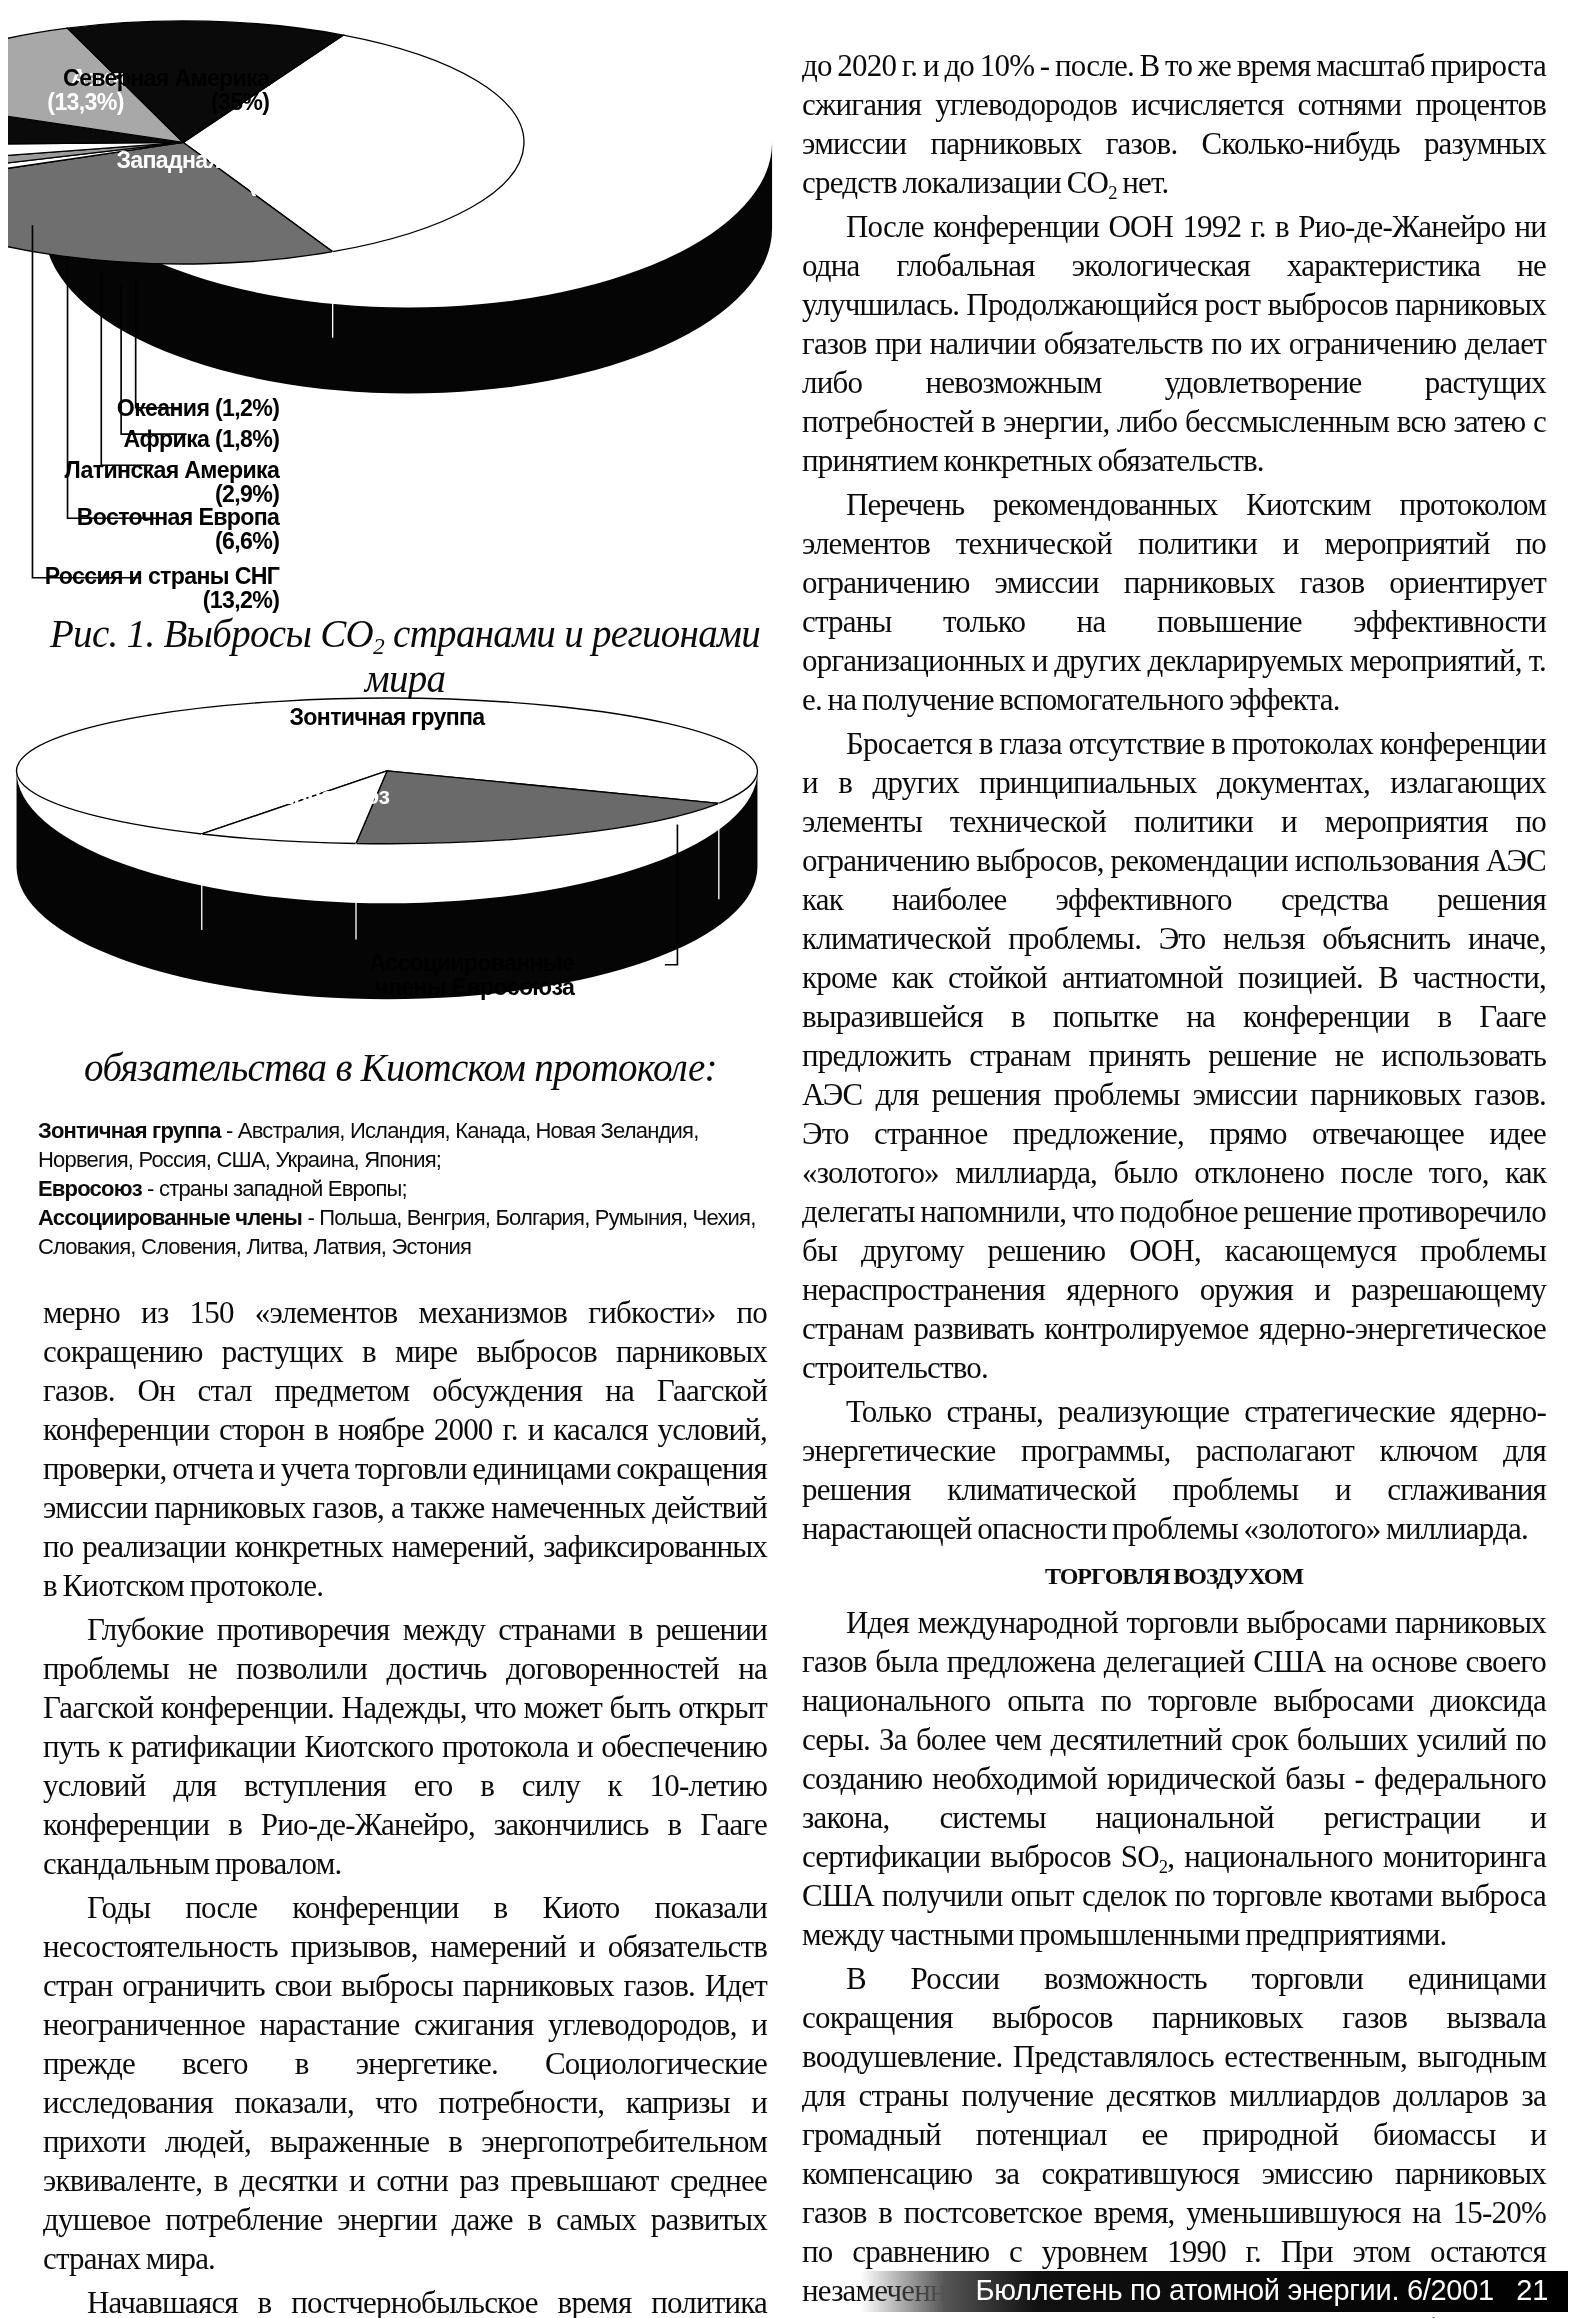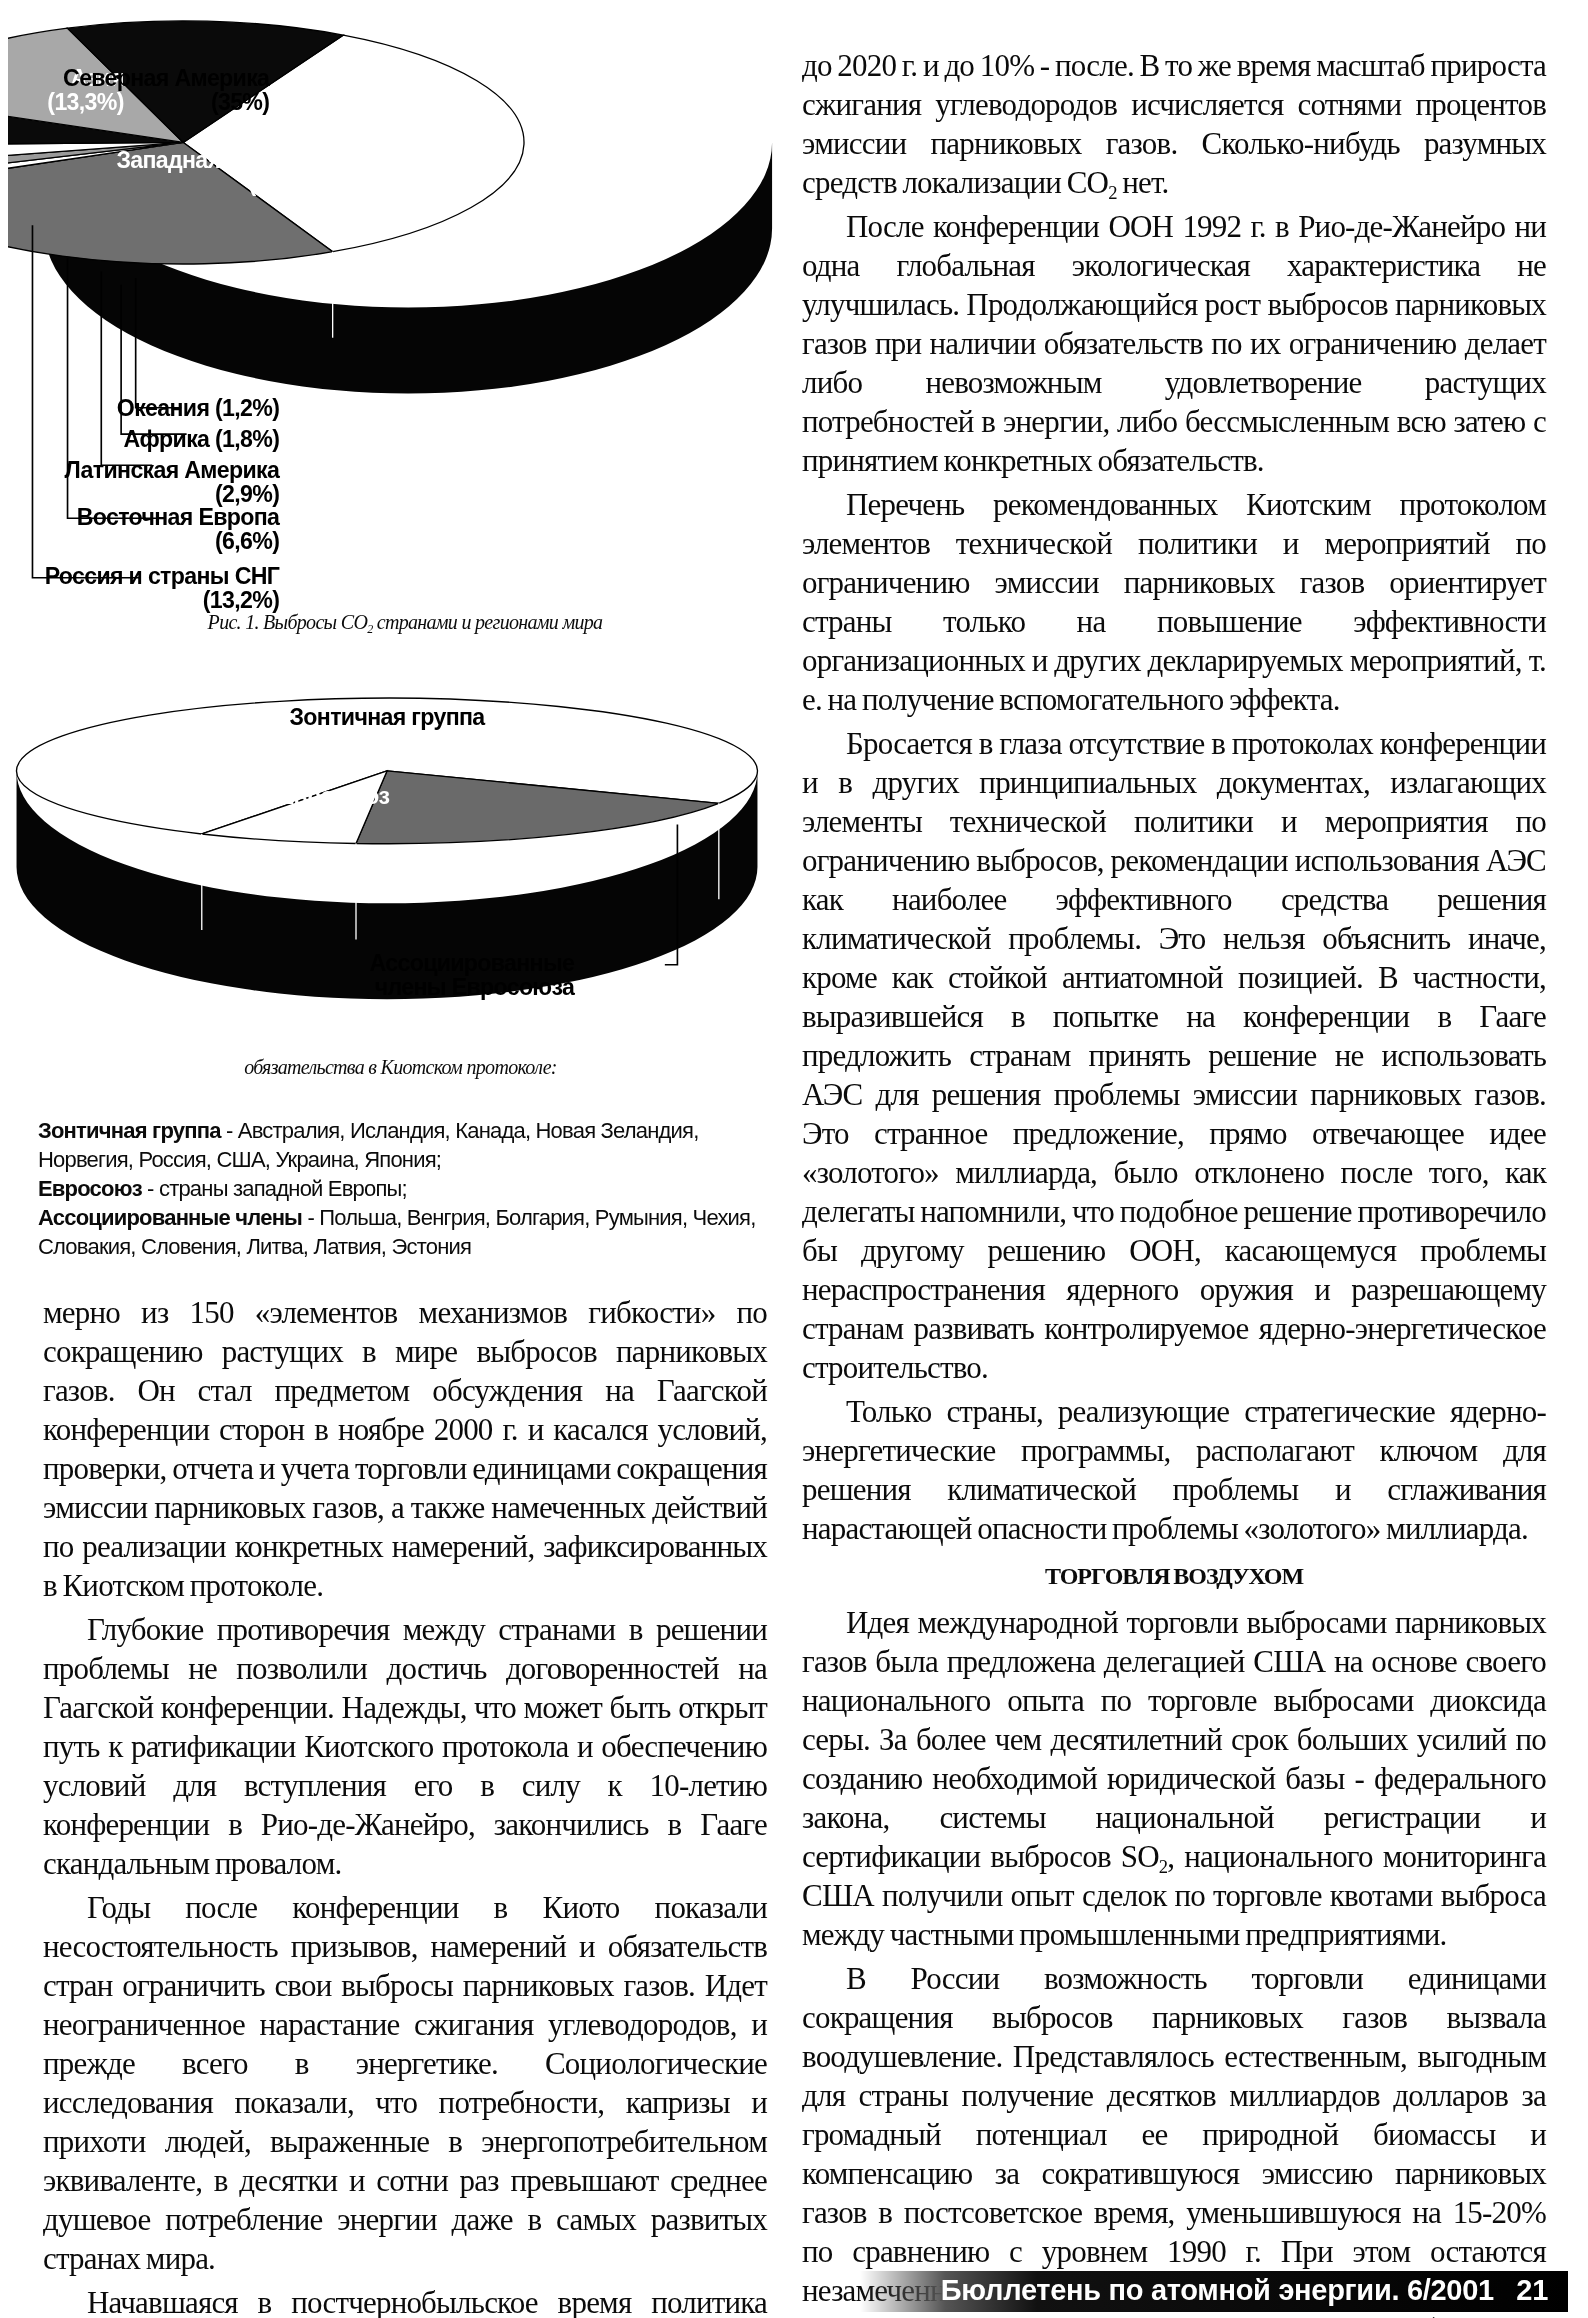--- a/index.html
+++ b/index.html
@@ -10,27 +10,27 @@
   .body-text { font-size:31px; line-height:39px; text-align:justify; letter-spacing:-0.8px; word-spacing:-1.3px; margin:0; }
   .para { margin:5px; text-indent:0; }
   .para.indent { text-indent:44px; }
   .section-heading { font-family:"Liberation Serif", serif; font-weight:bold; font-size:24px; text-align:center; margin:9.3px 0 6.6px; letter-spacing:-1px; }
   sub { font-size:60%; vertical-align:-0.3em; line-height:0; }
 
   
   #fig1 { position:absolute; left:8px; top:0; width:774px; height:662px; }
   #fig2 { position:absolute; left:0; top:688px; width:774px; height:371px; }
   .chart-label { font-family:"Liberation Sans", sans-serif; font-weight:bold; font-size:35px; letter-spacing:-1px; }
-  .caption { position:absolute; font-family:"Liberation Serif", serif; font-style:italic; font-size:20px; text-align:center; letter-spacing:-0.7px; }
+  .caption { position:absolute; font-family:"Liberation Serif", serif; font-style:italic; font-size:39px; text-align:center; letter-spacing:-0.7px; }
   .legend-text { position:absolute; left:38px; width:734px; font-family:"Liberation Sans", sans-serif; font-size:22px; line-height:29px; letter-spacing:-0.8px; }
   .legend-text b { font-weight:bold; }
 
   .footer-bar { position:absolute; left:860px; top:2271px; width:708px; height:41px;
     background:linear-gradient(90deg, rgba(0,0,0,0) 0%, #555 12%, #111 25%, #000 100%); }
-  .footer-text { position:absolute; right:20px; top:2.6px; font-family:"Liberation Sans", sans-serif; font-weight:bold; font-size:29px; color:#ffffff; letter-spacing:-0.3px; white-space:nowrap; }
+  .footer-text { position:absolute; right:20px; top:2.6px; font-family:"Liberation Sans", sans-serif; font-weight:normal; font-size:29px; color:#ffffff; letter-spacing:-0.3px; white-space:nowrap; }
   .footer-page { margin-left:22.5px; }
 </style>
 </head>
 <body>
 
 <div id="fig1">
   <svg id="fig1-svg" width="774" height="662" viewBox="0 0 1170 1000" style="position:absolute;left:0;top:0;">
 
     <path d="M 55 215 L 55 345 A 540 245 0 0 0 1155 345 L 1155 215 A 540 245 0 0 1 55 215 Z" fill="#050505"></path>
     <g id="fig1-slices">

